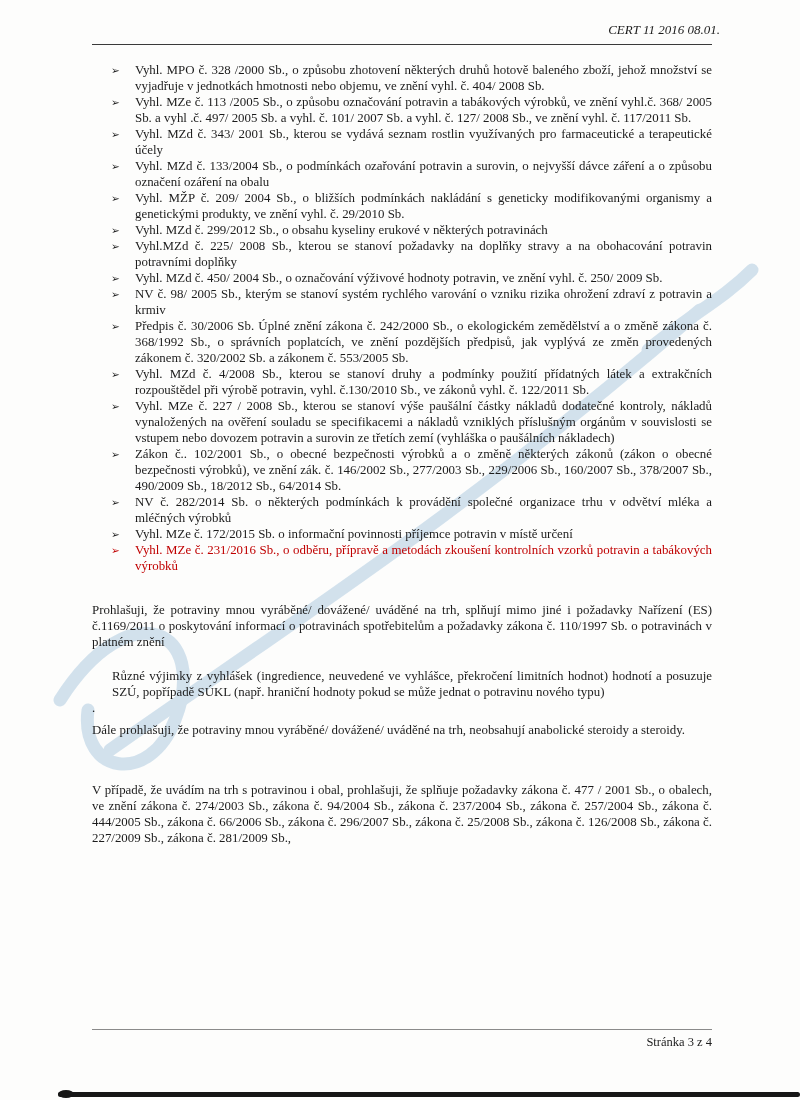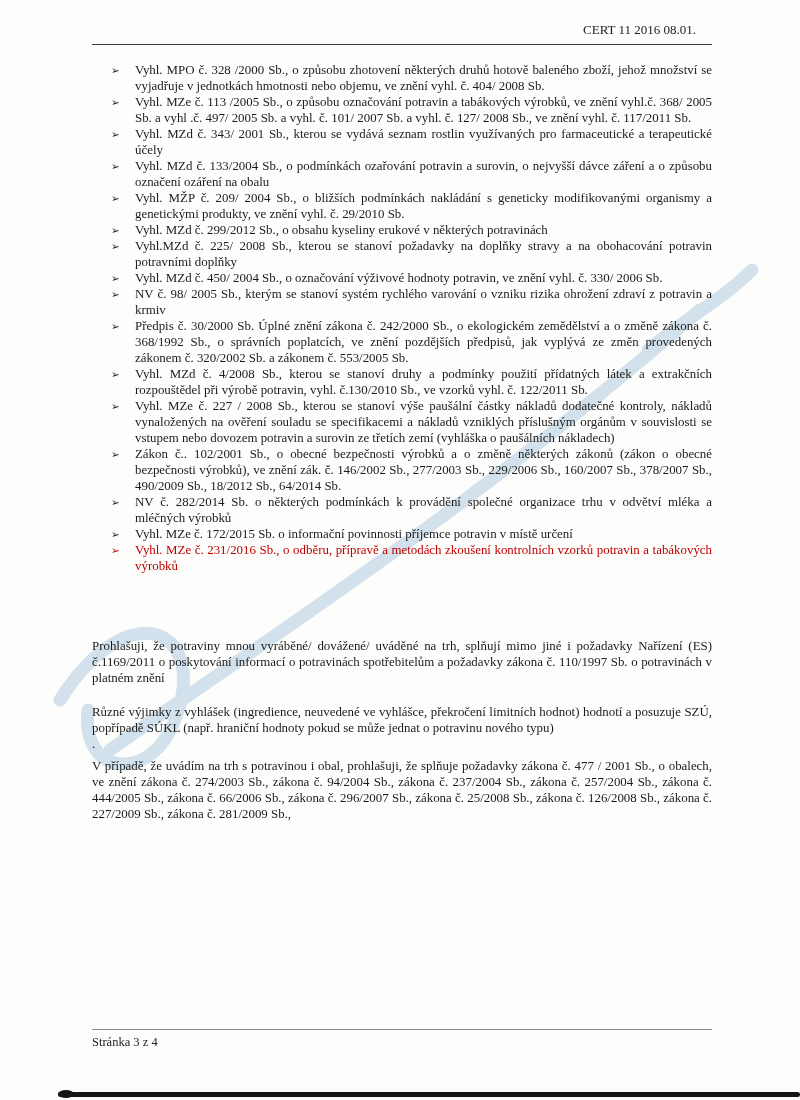--- a/index.html
+++ b/index.html
@@ -6,51 +6,51 @@
   body{
     width:800px;height:1100px;position:relative;overflow:hidden;
     background:#fdfdfc;color:#1c1c1c;
     font-family:"Liberation Serif", serif;
   }
   .watermark{
     position:absolute;left:0;top:230px;width:800px;height:620px;
     color:var(--wm,#a9c7de);opacity:.5;z-index:0;pointer-events:none;
   }
   .header-code{
-    position:absolute;top:22px;right:104px;
+    position:absolute;top:22px;right:80px;font-style:italic;
     font-size:13px;z-index:2;
   }
   .header-rule{
     position:absolute;top:44px;left:92px;width:620px;
     border-top:1.5px solid #3a3a3a;z-index:2;
   }
   .content{
     position:absolute;left:92px;top:62px;width:620px;z-index:1;
     font-size:12.9px;line-height:16px;text-align:justify;
   }
   ul.reg-list{list-style:none;margin:0;padding:0 0 0 18px;}
   ul.reg-list li{position:relative;padding-left:25px;}
   .marker{
     position:absolute;left:1px;top:0;
     font-family:"DejaVu Sans",sans-serif;font-size:10.5px;
   }
   .b{font-weight:normal;}
   li.red, li.red .marker{color:var(--red,#c00000);}
   .paragraphs p{margin:0;}
-  .paragraphs p:nth-child(1){margin-top:64px;}
-  .paragraphs p:nth-child(2){margin-top:18px;}
+  .paragraphs p:nth-child(1){margin-top:28px;}
+  .paragraphs p:nth-child(2){margin-top:18px;margin-left:20px;}
   .paragraphs p:nth-child(3){margin-top:0;}
   .paragraphs p:nth-child(4){margin-top:6px;}
-  .paragraphs p:nth-child(5){margin-top:60px;}
+  .paragraphs p:nth-child(5){margin-top:44px;}
   .footer-rule{
     position:absolute;left:92px;width:620px;top:1029px;
     border-top:1px solid #8a8a8a;z-index:2;
   }
   .footer-text{
-    position:absolute;left:92px;width:620px;top:1035px;text-align:left;
+    position:absolute;left:92px;width:620px;top:1035px;text-align:right;
     font-size:12.5px;z-index:2;
   }
   .scan-edge{
     position:absolute;left:58px;right:0;bottom:3px;height:5px;
     background:#161616;border-radius:3px;z-index:3;
   }
   .scan-blob{
     position:absolute;left:58px;bottom:2px;width:16px;height:8px;
     background:#161616;border-radius:50%;z-index:3;
   }
@@ -71,34 +71,35 @@
 
 <div class="content">
   <ul class="reg-list">
       <li><span class="marker">➢</span><span class="b">Vyhl. MPO č. 328 /2000 Sb.,</span><span> o způsobu zhotovení některých druhů hotově baleného zboží, jehož množství se vyjadřuje v jednotkách hmotnosti nebo objemu, </span><span class="b">ve znění vyhl. č. 404/ 2008 Sb.</span></li>
       <li><span class="marker">➢</span><span class="b">Vyhl. MZe č. 113 /2005 Sb.,</span><span> o způsobu označování potravin a tabákových výrobků, ve znění </span><span class="b">vyhl.č. 368/ 2005 Sb. a vyhl .č. 497/ 2005 Sb. a vyhl. č. 101/ 2007 Sb. a vyhl. č. 127/ 2008 Sb., ve znění vyhl. č. 117/2011 Sb.</span></li>
       <li><span class="marker">➢</span><span class="b">Vyhl. MZd č. 343/ 2001 Sb.,</span><span> kterou se vydává seznam rostlin využívaných pro farmaceutické a terapeutické účely</span></li>
       <li><span class="marker">➢</span><span class="b">Vyhl. MZd č. 133/2004 Sb.,</span><span> o podmínkách ozařování potravin a surovin, o nejvyšší dávce záření a o způsobu označení ozáření na obalu</span></li>
       <li><span class="marker">➢</span><span class="b">Vyhl. MŽP č. 209/ 2004 Sb.,</span><span> o bližších podmínkách nakládání s geneticky modifikovanými organismy a genetickými produkty, ve znění </span><span class="b">vyhl. č. 29/2010 Sb.</span></li>
       <li><span class="marker">➢</span><span class="b">Vyhl. MZd č. 299/2012 Sb.,</span><span> o obsahu kyseliny erukové v některých potravinách</span></li>
       <li><span class="marker">➢</span><span class="b">Vyhl.MZd č. 225/ 2008 Sb.,</span><span> kterou se stanoví požadavky na doplňky stravy a na obohacování potravin potravními doplňky</span></li>
-      <li><span class="marker">➢</span><span class="b">Vyhl. MZd č. 450/ 2004 Sb.,</span><span> o označování výživové hodnoty potravin, </span><span class="b">ve znění vyhl. č. 330/ 2006 Sb.</span></li>
+      <li><span class="marker">➢</span><span class="b">Vyhl. MZd č. 450/ 2004 Sb.,</span><span> o označování výživové hodnoty potravin, </span><span class="b">ve znění vyhl. č. 250/ 2009 Sb.</span></li>
       <li><span class="marker">➢</span><span class="b">NV č. 98/ 2005 Sb.,</span><span> kterým se stanoví systém rychlého varování o vzniku rizika ohrožení zdraví z potravin a krmiv</span></li>
-      <li><span class="marker">➢</span><span class="b">Předpis č. 30/2000 Sb. Úplné znění zákona č. 242/2000 Sb.,</span><span> o ekologickém zemědělství a o změně zákona č. 368/1992 Sb., o správních poplatcích, ve znění pozdějších předpisů, jak vyplývá ze změn provedených zákonem č. 320/2002 Sb. a zákonem č. 553/2005 Sb.</span></li>
-      <li><span class="marker">➢</span><span class="b">Vyhl. MZd č. 4/2008 Sb.,</span><span> kterou se stanoví druhy a podmínky použití přídatných látek a extrakčních rozpouštědel při výrobě potravin, </span><span class="b">vyhl. č.130/2010 Sb.</span><span>, ve vzorků </span><span class="b">vyhl. č. 122/2011 Sb.</span></li>
+      <li><span class="marker">➢</span><span class="b">Předpis č. 30/2006 Sb. Úplné znění zákona č. 242/2000 Sb.,</span><span> o ekologickém zemědělství a o změně zákona č. 368/1992 Sb., o správních poplatcích, ve znění pozdějších předpisů, jak vyplývá ze změn provedených zákonem č. 320/2002 Sb. a zákonem č. 553/2005 Sb.</span></li>
+      <li><span class="marker">➢</span><span class="b">Vyhl. MZd č. 4/2008 Sb.,</span><span> kterou se stanoví druhy a podmínky použití přídatných látek a extrakčních rozpouštědel při výrobě potravin, </span><span class="b">vyhl. č.130/2010 Sb.</span><span>, ve zákonů </span><span class="b">vyhl. č. 122/2011 Sb.</span></li>
       <li><span class="marker">➢</span><span class="b">Vyhl. MZe č. 227 / 2008 Sb.,</span><span> kterou se stanoví výše paušální částky nákladů dodatečné kontroly, nákladů vynaložených na ověření souladu se specifikacemi a nákladů vzniklých příslušným orgánům v souvislosti se vstupem nebo dovozem potravin a surovin ze třetích zemí (vyhláška o paušálních nákladech)</span></li>
       <li><span class="marker">➢</span><span class="b">Zákon č.. 102/2001 Sb.,</span><span> o obecné bezpečnosti výrobků a o změně některých zákonů (zákon o obecné bezpečnosti výrobků), ve znění </span><span class="b">zák. č. 146/2002 Sb., 277/2003 Sb., 229/2006 Sb., 160/2007 Sb., 378/2007 Sb., 490/2009 Sb., 18/2012 Sb., 64/2014 Sb.</span></li>
       <li><span class="marker">➢</span><span class="b">NV č. 282/2014 Sb.</span><span> o některých podmínkách k provádění společné organizace trhu v odvětví mléka a mléčných výrobků</span></li>
       <li><span class="marker">➢</span><span class="b">Vyhl. MZe č. 172/2015 Sb.</span><span> o informační povinnosti příjemce potravin v místě určení</span></li>
       <li class="red"><span class="marker">➢</span><span class="b">Vyhl. MZe č. 231/2016 Sb.,</span><span> o odběru, přípravě a metodách zkoušení kontrolních vzorků potravin a tabákových výrobků</span></li>
     </ul>
   <div class="paragraphs">
       <p><span>Prohlašuji, že </span><span class="b">potraviny mnou vyráběné/ dovážené/ uváděné na trh, splňují mimo jiné i požadavky Nařízení (ES) č.1169/2011 o poskytování informací o potravinách spotřebitelům a požadavky zákona č. 110/1997 Sb. o potravinách v platném znění</span></p>
       <p><span>Různé výjimky z vyhlášek (ingredience, neuvedené ve vyhlášce, překročení limitních hodnot) hodnotí a posuzuje SZÚ, popřípadě SÚKL (např. hraniční hodnoty pokud se může jednat o potravinu nového typu)</span></p>
       <p><span>.</span></p>
+      <p><span class="b">Dále prohlašuji, že potraviny mnou vyráběné/ dovážené/ uváděné na trh, neobsahují anabolické steroidy a steroidy.</span></p>
       <p><span>V případě, že uvádím na trh s potravinou i obal, prohlašuji, že splňuje požadavky </span><span class="b">zákona č. 477 / 2001 Sb., o obalech,</span><span> ve znění zákona č. 274/2003 Sb., zákona č. 94/2004 Sb., zákona č. 237/2004 Sb., zákona č. 257/2004 Sb., zákona č. 444/2005 Sb., zákona č. 66/2006 Sb., zákona č. 296/2007 Sb., zákona č. 25/2008 Sb., zákona č. 126/2008 Sb., zákona č. 227/2009 Sb., zákona č. 281/2009 Sb.,</span></p>
     </div>
 </div>
 
 <div class="footer-rule"></div>
 <div class="footer-text"><span>Stránka </span><span class="b">3</span><span> z </span><span class="b">4</span></div>
 
 <div class="scan-edge"></div>
 <div class="scan-blob"></div>
 

